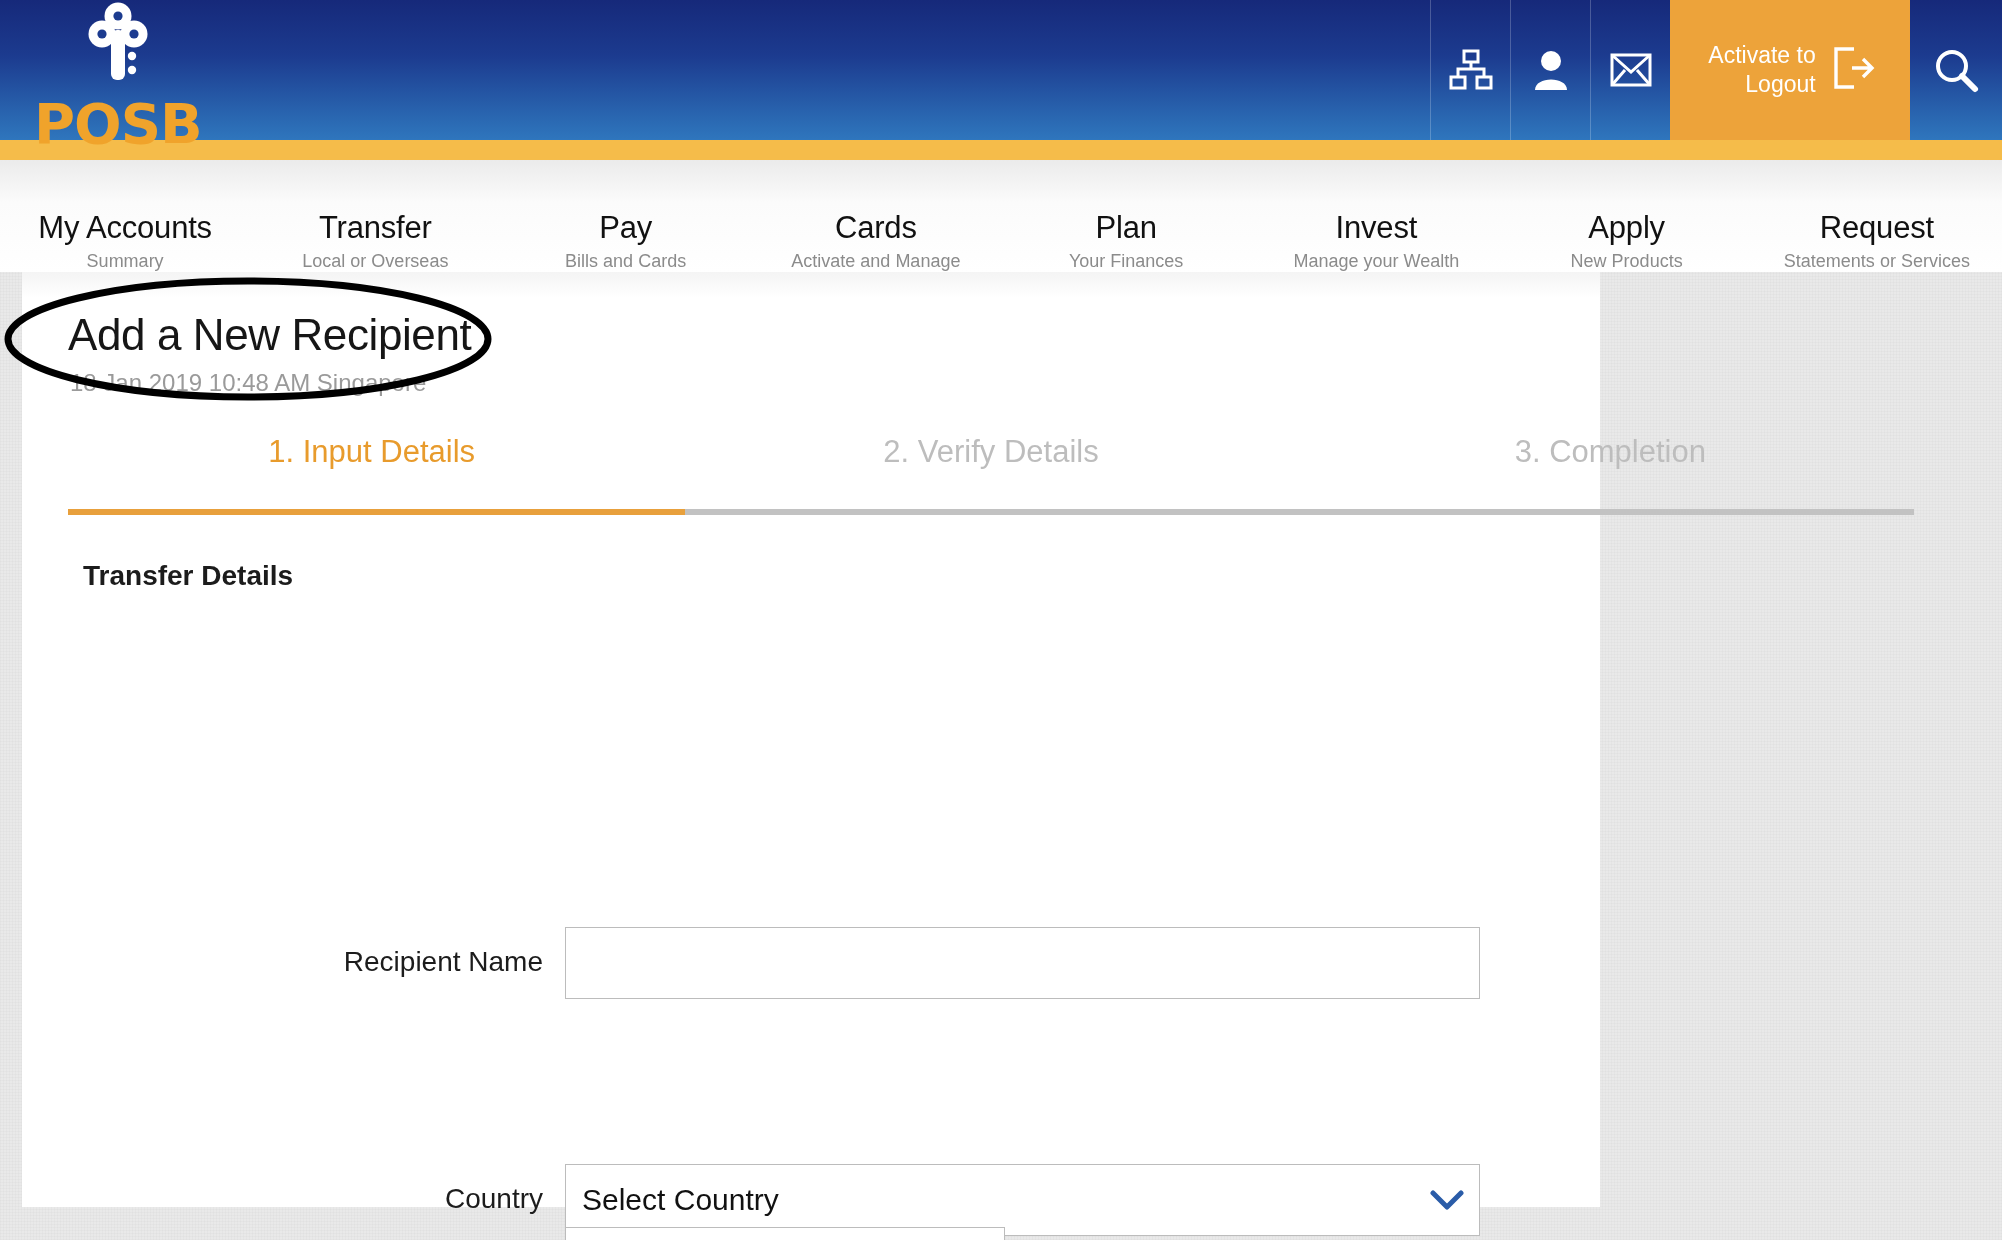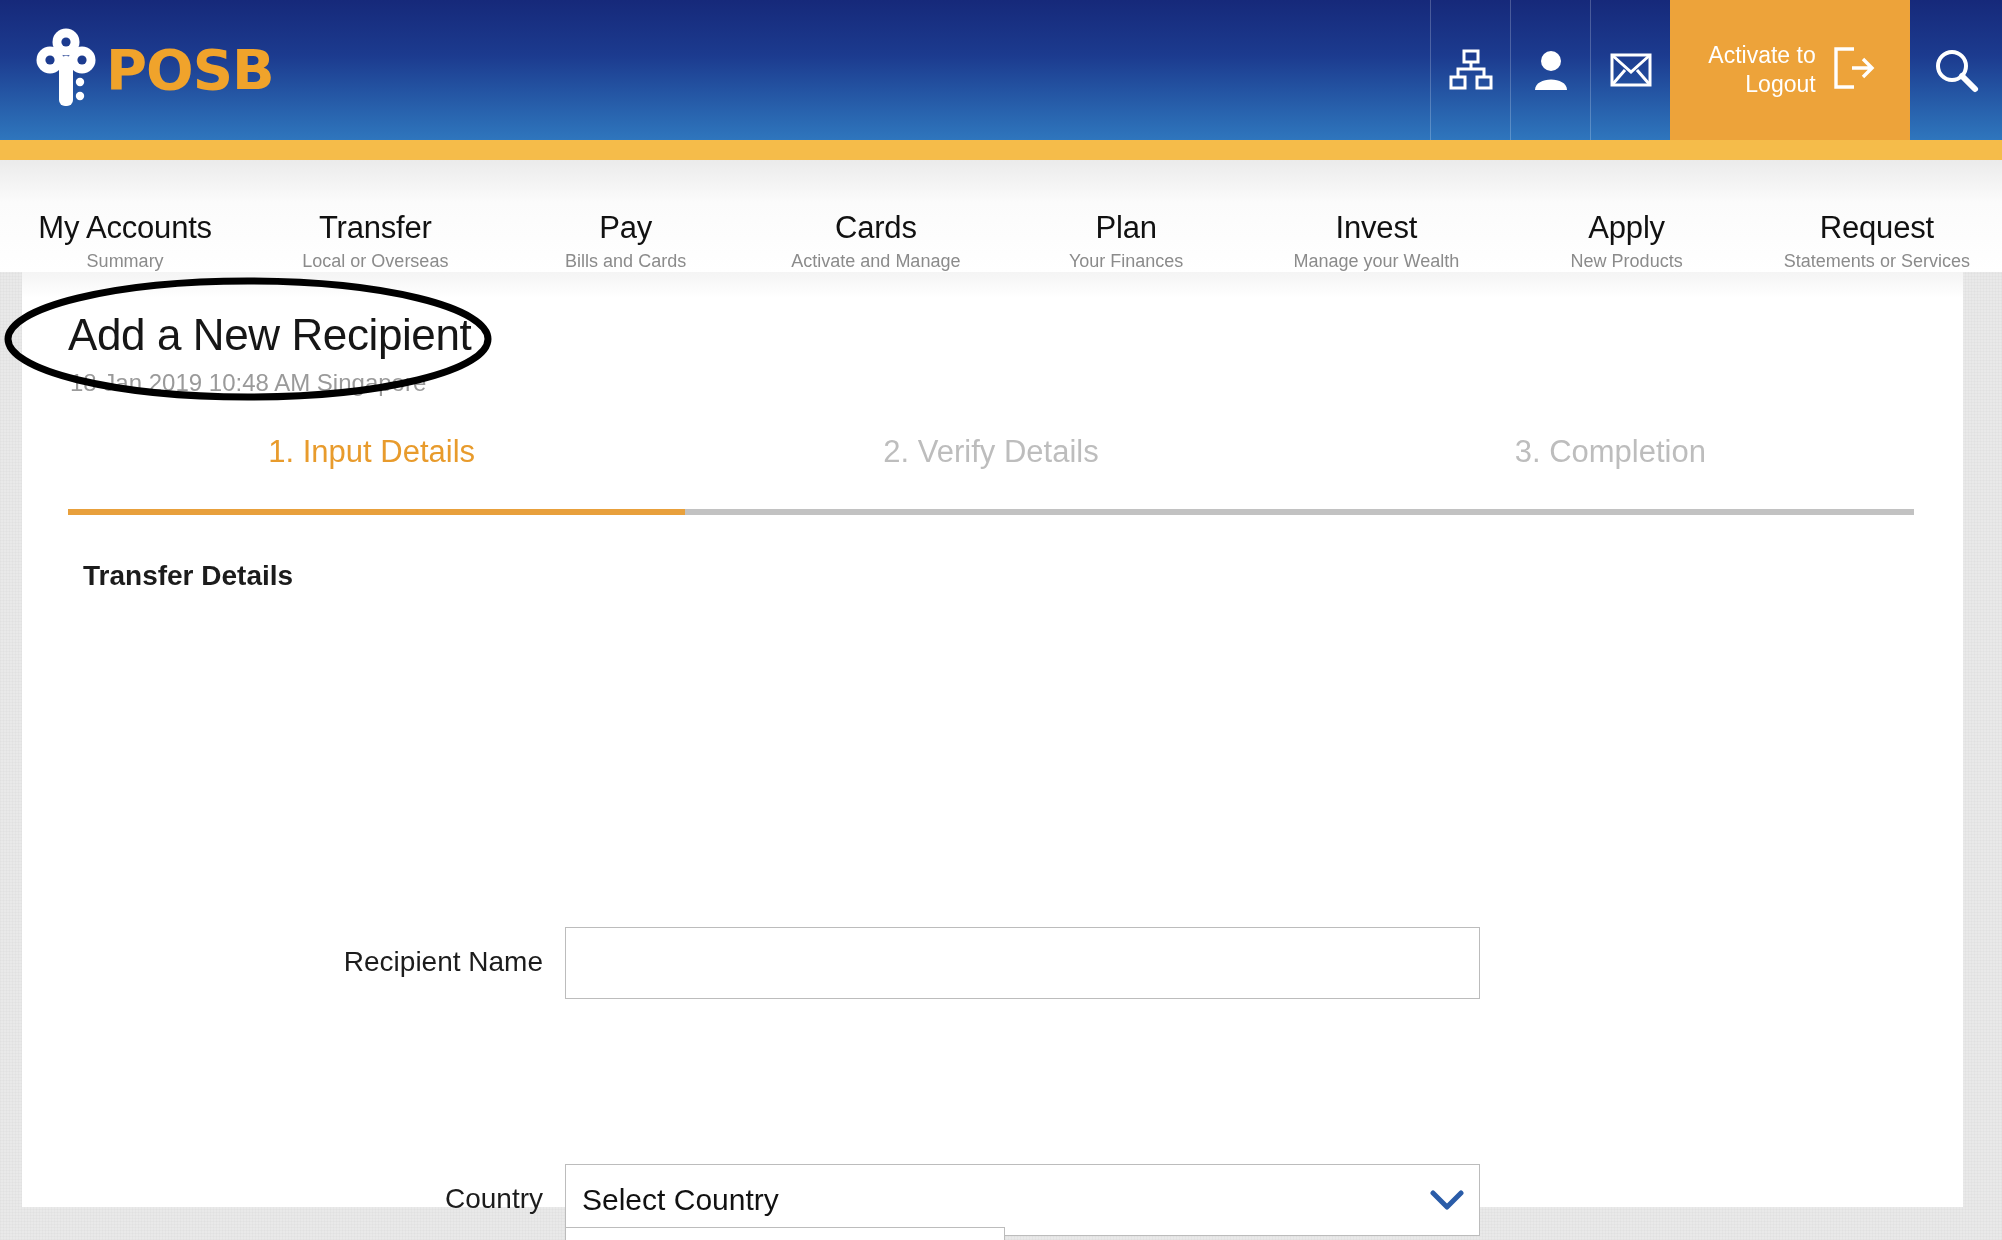--- a/index.html
+++ b/index.html
@@ -25,20 +25,21 @@
     display: flex;
     align-items: center;
   }
 
   .logo-wrap {
     display: flex;
     align-items: center;
     margin-left: 34px;
     gap: 8px;
     height: 100%;
+    flex-direction: column;
   }
   .logo-key { width: 64px; height: 84px; }
   .logo-text {
     color: #f0a32b;
     font-size: 56px;
     font-weight: bold;
     letter-spacing: -1px;
     line-height: 1;
     font-family: "DejaVu Sans", sans-serif;
   }
@@ -128,21 +129,21 @@
     background:
       repeating-linear-gradient(0deg, rgba(0,0,0,0.018) 0px, rgba(0,0,0,0.018) 1px, transparent 1px, transparent 3px),
       repeating-linear-gradient(90deg, rgba(0,0,0,0.018) 0px, rgba(0,0,0,0.018) 1px, transparent 1px, transparent 3px),
       #e9e9e9;
     padding: 0 20px 0 22px;
     position: relative;
   }
 
   .card {
     background: #ffffff;
-    width: 1941px;
+    width: 1578px;
     height: 935px;
     position: relative;
     background-image: linear-gradient(180deg, #f4f4f4 0%, #ffffff 26px);
     box-shadow: 0 0 0 0 transparent;
   }
 
   .page-title {
     position: absolute;
     left: 46px;
     top: 38px;

